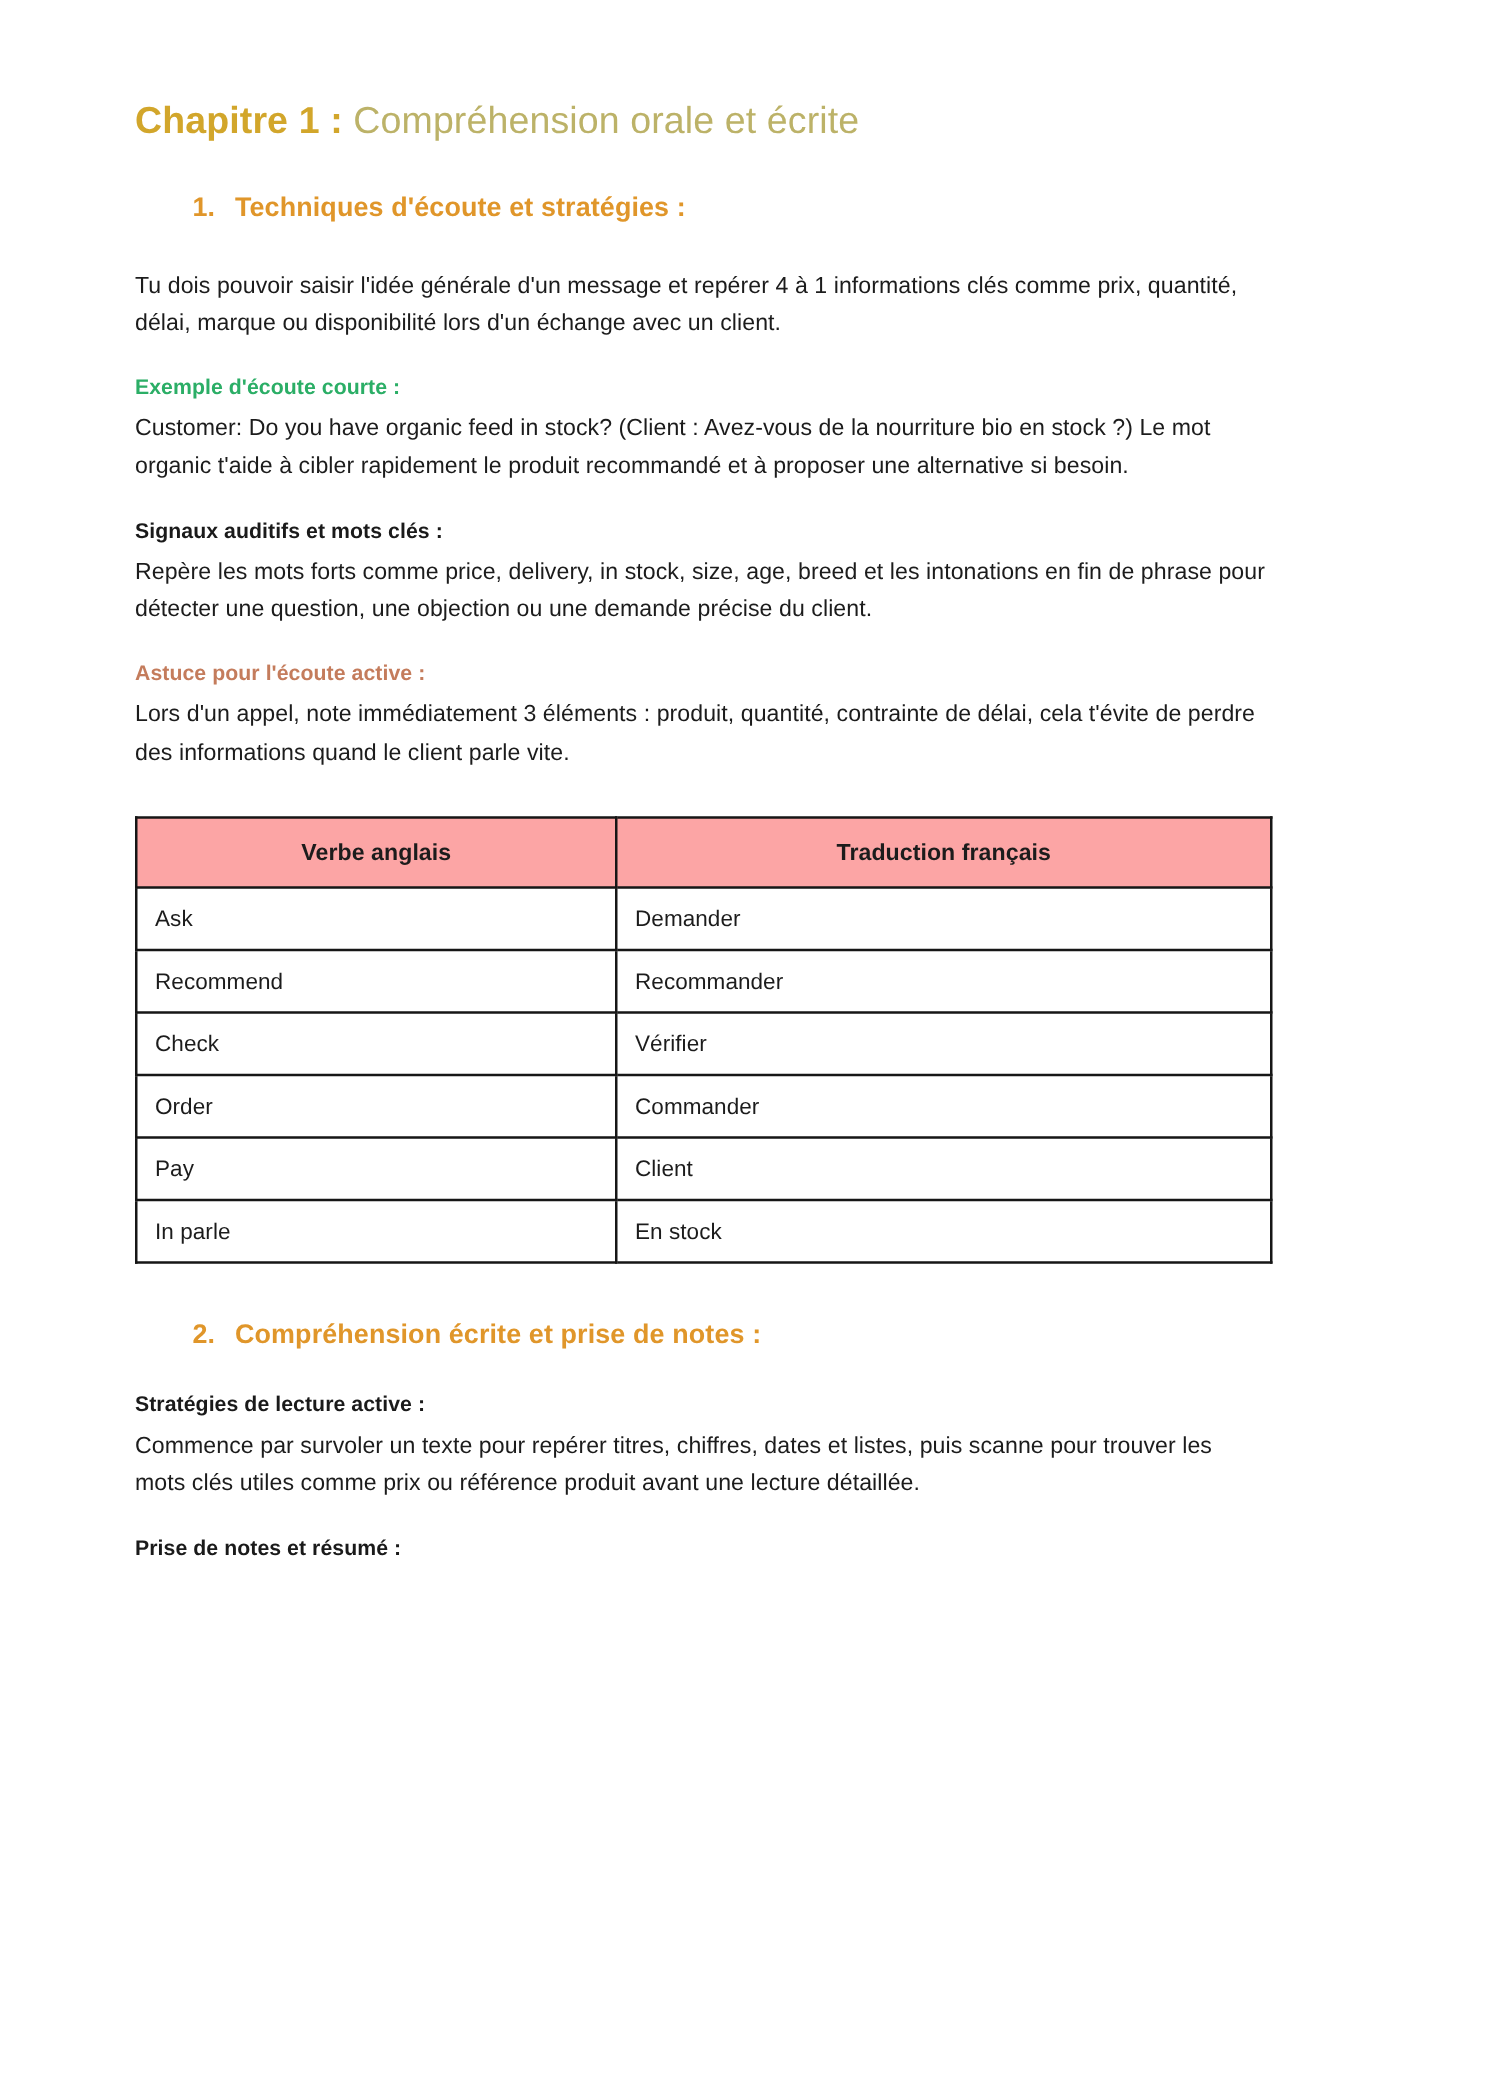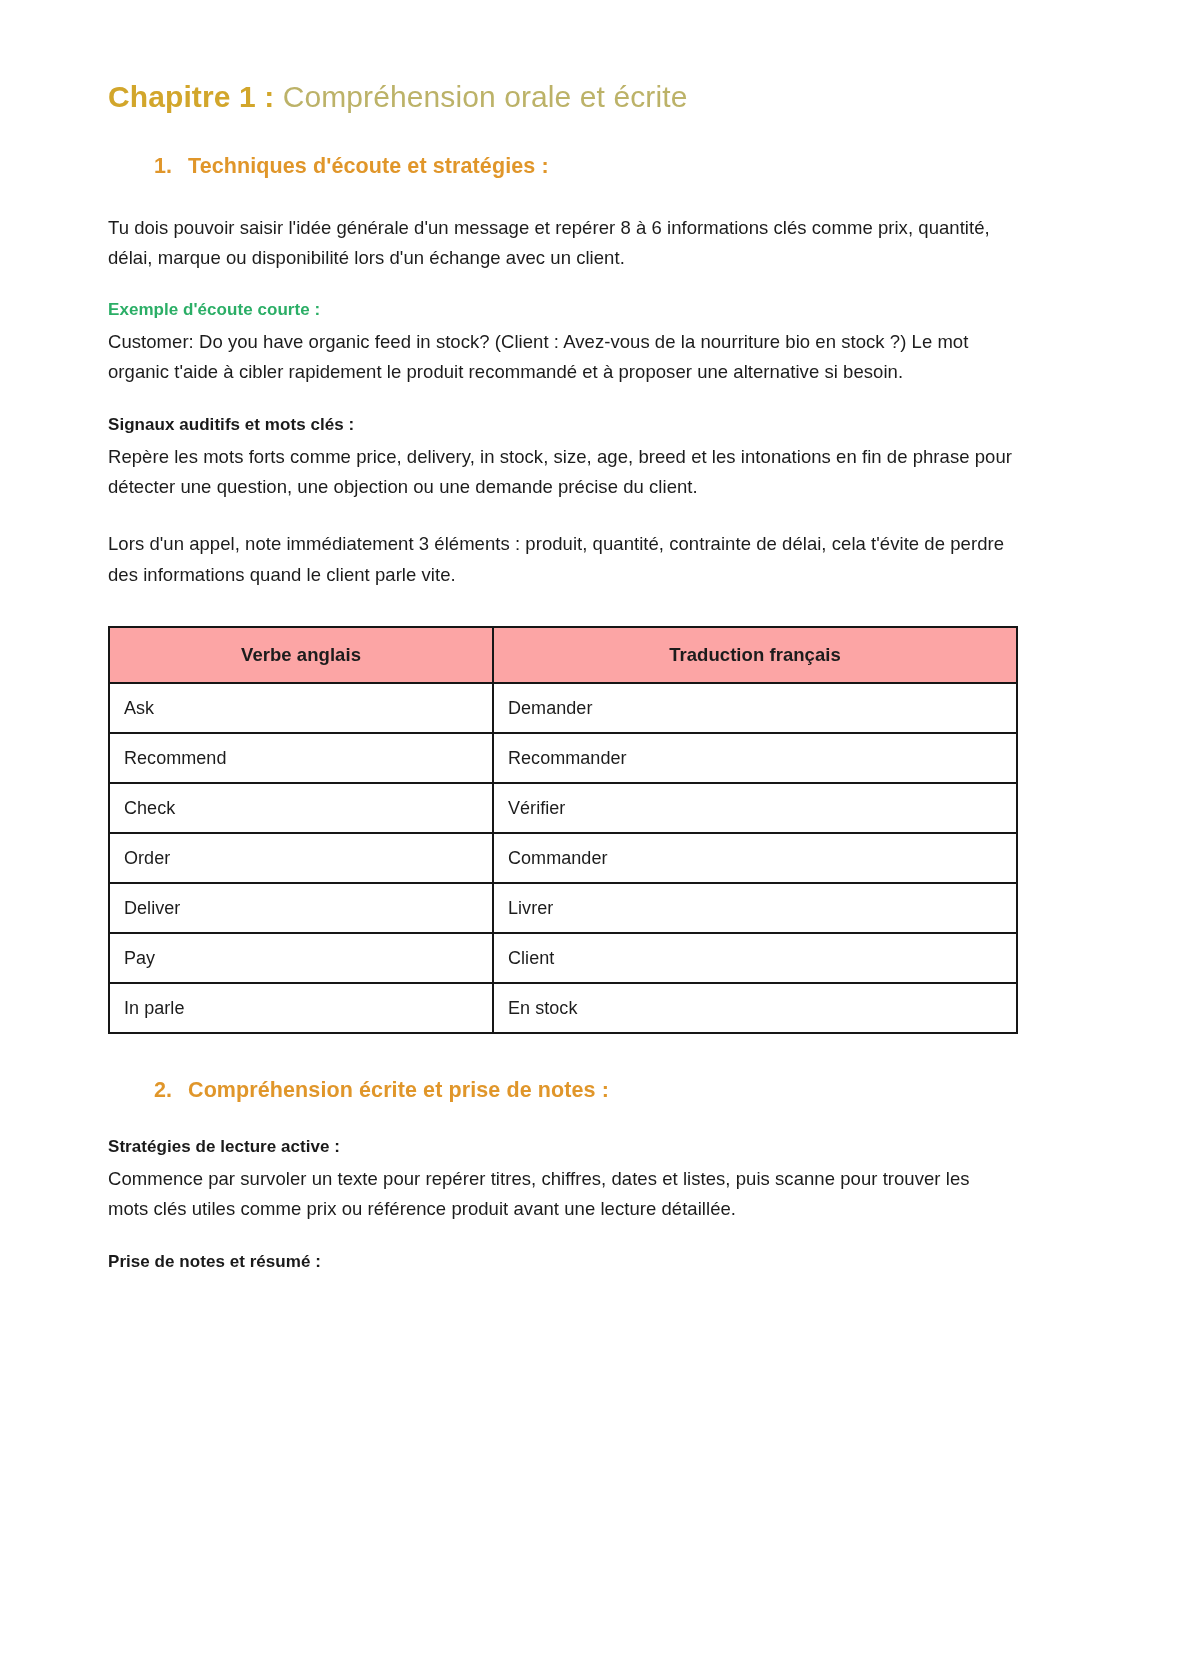--- a/index.html
+++ b/index.html
@@ -122,34 +122,35 @@
   <h1 class="chapter-title">
     <span class="chap-strong">Chapitre 1 :</span><span class="chap-rest"> Compréhension orale et écrite</span>
   </h1>
 
   <div class="section-heading">
     <span class="sec-num">1.</span>
     <span>Techniques d'écoute et stratégies :</span>
   </div>
 
   <div class="block">
-    <p class="body-text">Tu dois pouvoir saisir l'idée générale d'un message et repérer 8 à 6 informations clés comme prix, quantité, délai, marque ou disponibilité lors d'un échange avec un client.</p>
+    <p class="body-text">Tu dois pouvoir saisir l'idée générale d'un message et repérer 4 à 1 informations clés comme prix, quantité, délai, marque ou disponibilité lors d'un échange avec un client.</p>
   </div>
 
   <div class="block">
     <div class="sub-heading green">Exemple d'écoute courte :</div>
     <p class="body-text">Customer: Do you have organic feed in stock? (Client : Avez-vous de la nourriture bio en stock ?) Le mot organic t'aide à cibler rapidement le produit recommandé et à proposer une alternative si besoin.</p>
   </div>
 
   <div class="block">
     <div class="sub-heading">Signaux auditifs et mots clés :</div>
     <p class="body-text">Repère les mots forts comme price, delivery, in stock, size, age, breed et les intonations en fin de phrase pour détecter une question, une objection ou une demande précise du client.</p>
   </div>
 
   <div class="block">
+    <div class="sub-heading terracotta">Astuce pour l'écoute active :</div>
     <p class="body-text">Lors d'un appel, note immédiatement 3 éléments : produit, quantité, contrainte de délai, cela t'évite de perdre des informations quand le client parle vite.</p>
   </div>
 
   <table class="verb-table">
     <colgroup>
         <col class="c1">
         <col class="c2">
       </colgroup>
     <thead>
       <tr>
@@ -168,24 +169,20 @@
       </tr>
       <tr>
         <td>Check</td>
         <td>Vérifier</td>
       </tr>
       <tr>
         <td>Order</td>
         <td>Commander</td>
       </tr>
       <tr>
-        <td>Deliver</td>
-        <td>Livrer</td>
-      </tr>
-      <tr>
         <td>Pay</td>
         <td>Client</td>
       </tr>
       <tr>
         <td>In parle</td>
         <td>En stock</td>
       </tr>
     </tbody>
   </table>
 

